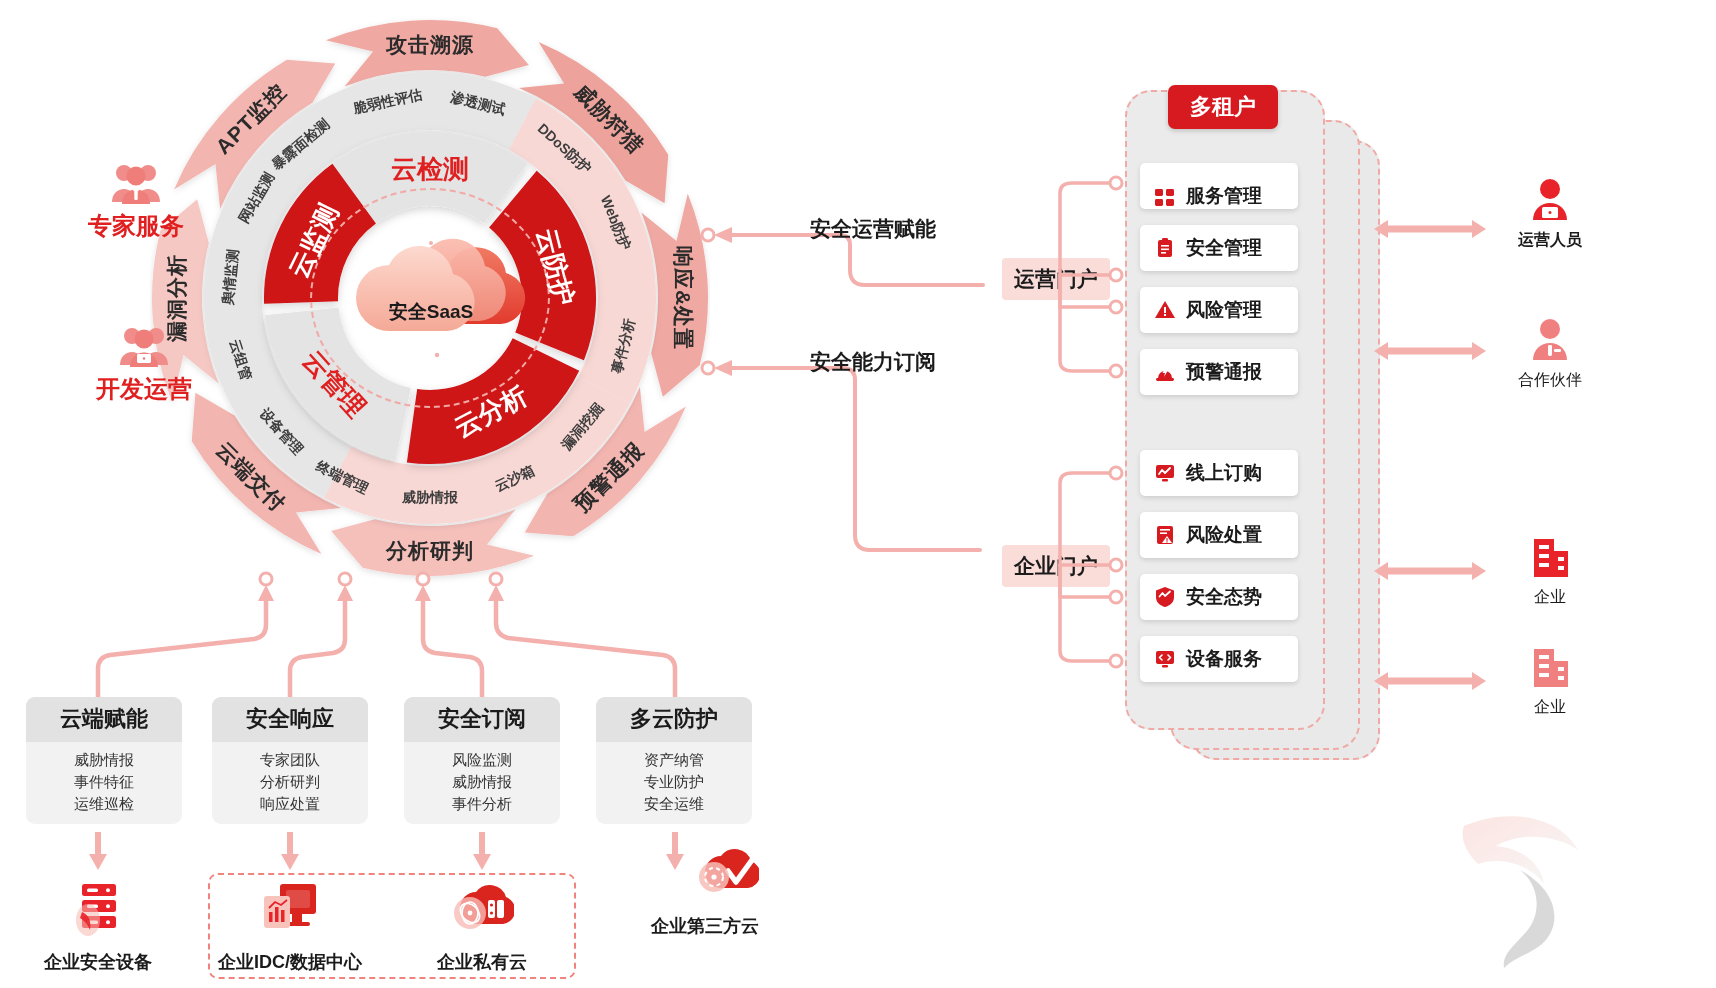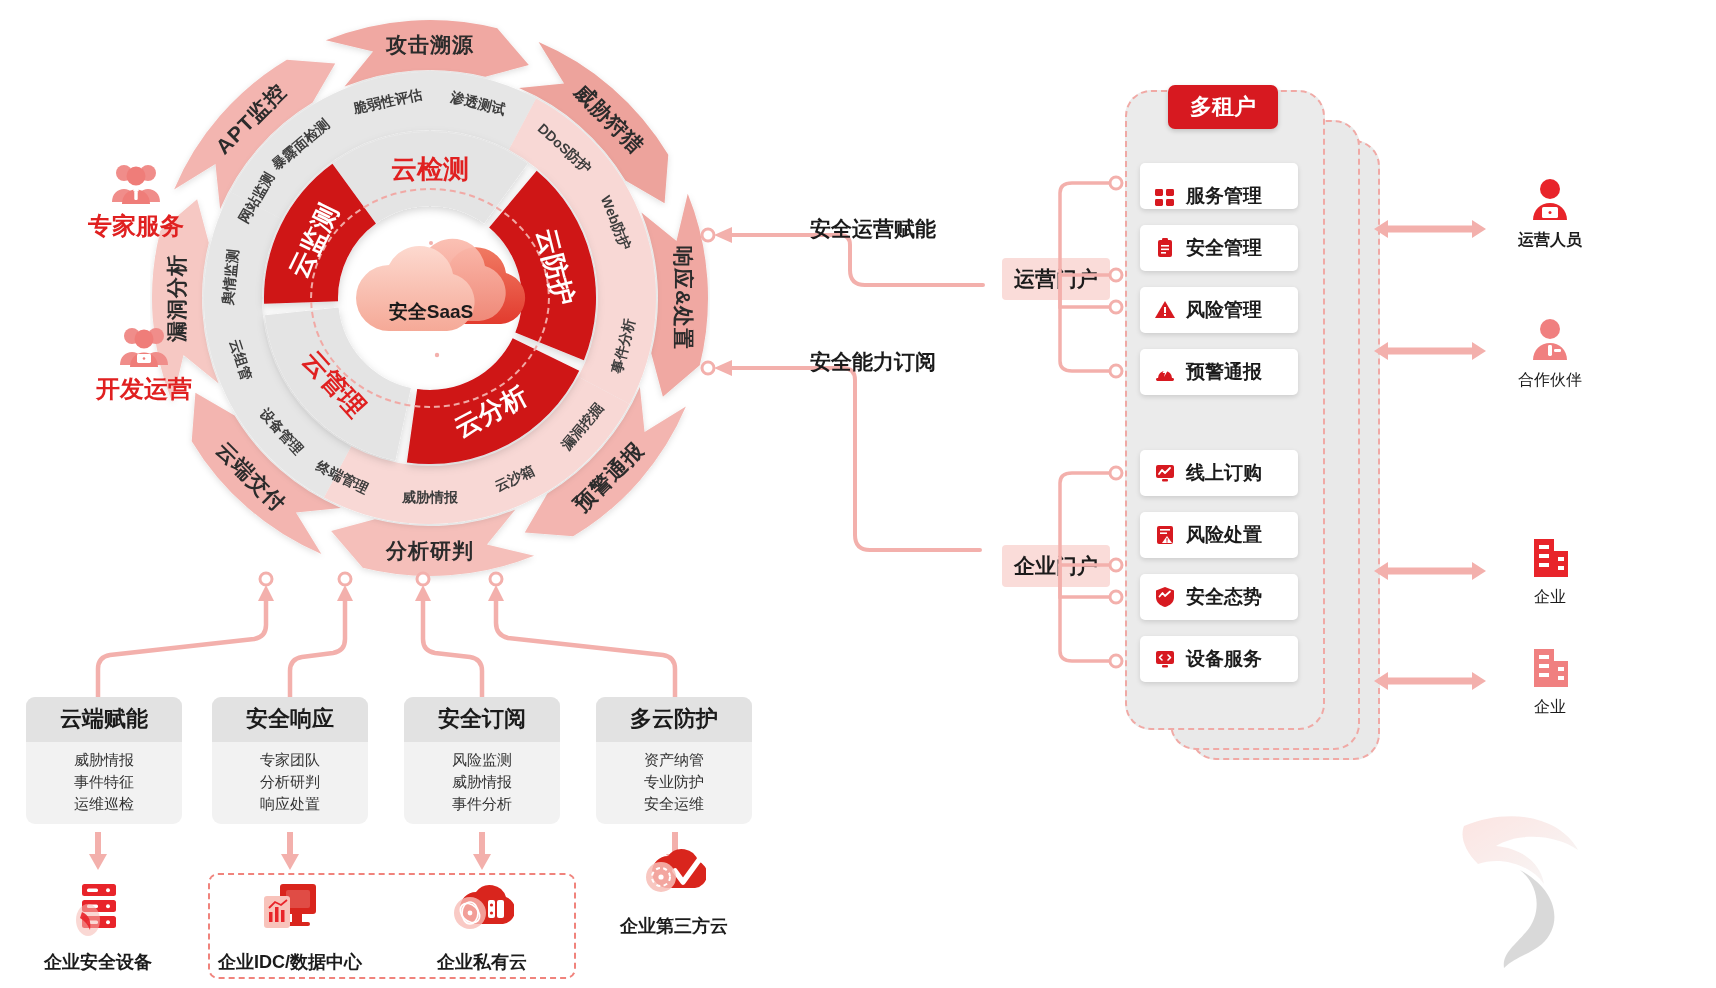--- a/index.html
+++ b/index.html
@@ -582,21 +582,21 @@
       <circle cx="41.5" cy="25" r="1.6" fill="#d9251d"></circle>
       <circle cx="41.5" cy="33" r="1.6" fill="#d9251d"></circle>
       <circle cx="20" cy="33" r="16" fill="#f7bdb6" opacity=".8"></circle>
       <ellipse cx="20" cy="33" rx="8" ry="11" fill="none" stroke="#fff" stroke-width="1.7"></ellipse>
       <ellipse cx="20" cy="33" rx="11" ry="8" fill="none" stroke="#fff" stroke-width="1.7" transform="rotate(45 20 33)"></ellipse>
       <circle cx="20" cy="33" r="2.4" fill="#fff"></circle>
     </svg>
     <div class="cap">企业私有云</div>
   </div>
 
-  <div class="endpoint" style="left:589px; top:844px;">
+  <div class="endpoint" style="left:589px; top:844px;text-align:right;">
     <svg width="64" height="62" viewBox="0 0 64 62">
       <path d="M26 12 a17 17 0 0 1 30 5 a14 14 0 0 1 -3 27 H26 a16 16 0 0 1 0 -32 z" fill="#d9251d"></path>
       <polyline points="33,27 41,38 57,16" fill="none" stroke="#fff" stroke-width="5.5" stroke-linecap="round" stroke-linejoin="round"></polyline>
       <circle cx="19" cy="33" r="15" fill="#f7bdb6" opacity=".85"></circle>
       <circle cx="19" cy="33" r="9" fill="none" stroke="#fff" stroke-width="2" stroke-dasharray="4 3.4"></circle>
       <circle cx="19" cy="33" r="2.6" fill="#fff"></circle>
     </svg>
     <div class="cap">企业第三方云</div>
   </div>
 

